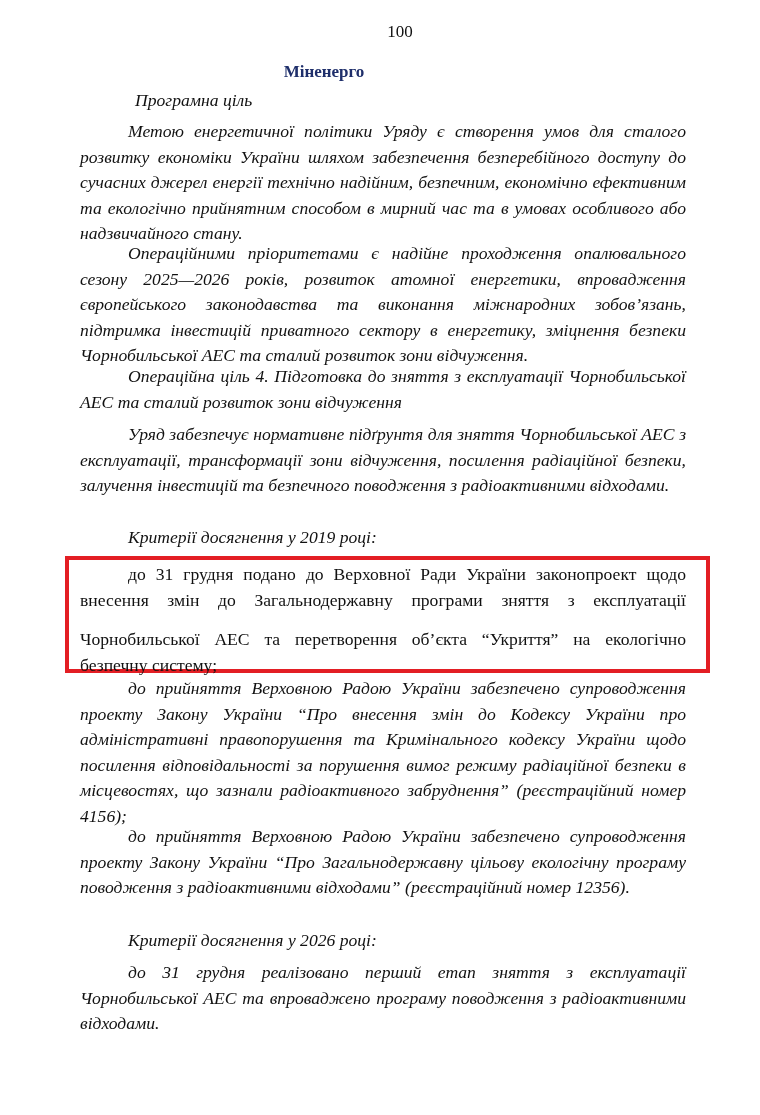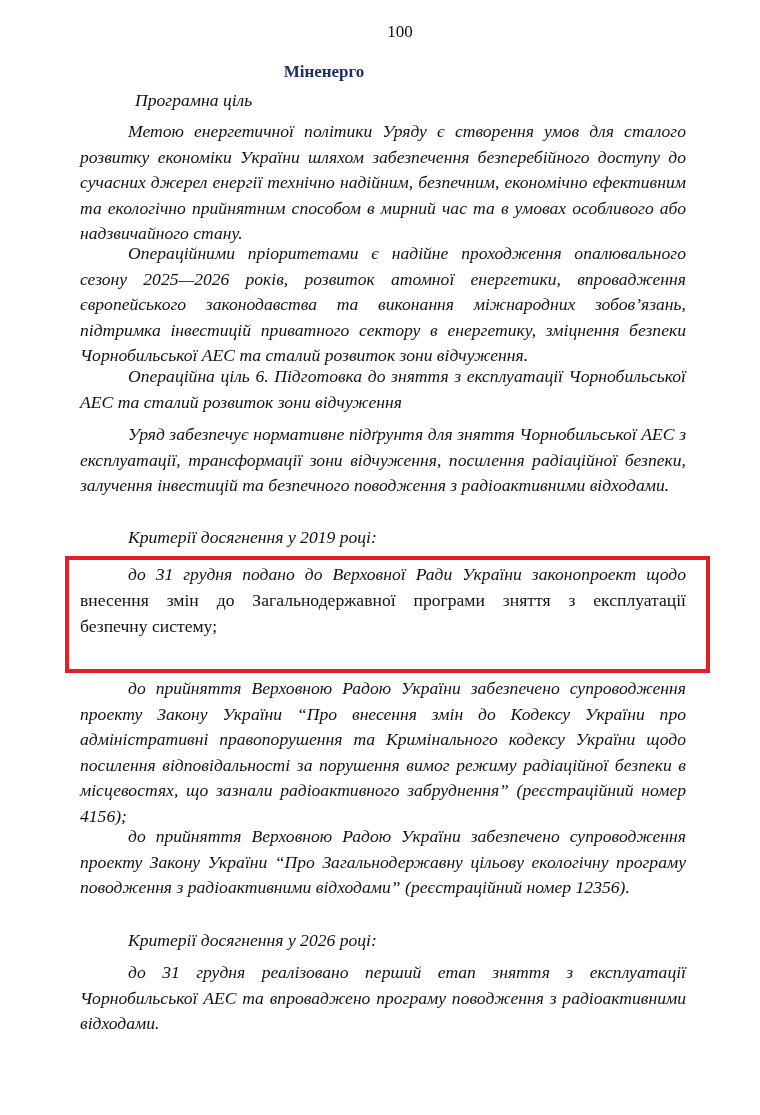--- a/index.html
+++ b/index.html
@@ -82,31 +82,32 @@
 
 <div class="page-number">100</div>
 <div class="ministry">Міненерго</div>
 
 <p class="p prog" style="top:88px;">Програмна ціль</p>
 
 <p class="p" style="top:119px;">Метою енергетичної політики Уряду є створення умов для сталого розвитку економіки України шляхом забезпечення безперебійного доступу до сучасних джерел енергії технічно надійним, безпечним, економічно ефективним та екологічно прийнятним способом в мирний час та в умовах особливого або надзвичайного стану.</p>
 
 <p class="p" style="top:241px;">Операційними пріоритетами є надійне проходження опалювального сезону 2025—2026 років, розвиток атомної енергетики, впровадження європейського законодавства та виконання міжнародних зобов’язань, підтримка інвестицій приватного сектору в енергетику, зміцнення безпеки Чорнобильської АЕС та сталий розвиток зони відчуження.</p>
 
-<p class="p italic" style="top:364px;">Операційна ціль 6. Підготовка до зняття з експлуатації Чорнобильської АЕС та сталий розвиток зони відчуження</p>
+<p class="p italic" style="top:364px;">Операційна ціль 4. Підготовка до зняття з експлуатації Чорнобильської АЕС та сталий розвиток зони відчуження</p>
 
 <p class="p" style="top:422px;">Уряд забезпечує нормативне підґрунтя для зняття Чорнобильської АЕС з експлуатації, трансформації зони відчуження, посилення радіаційної безпеки, залучення інвестицій та безпечного поводження з радіоактивними відходами.</p>
 
 <p class="p italic" style="top:525px;">Критерії досягнення у 2019 році:</p>
 
 <div class="highlight-box"></div>
 
 <div class="hl-text" style="top:561px;">
-  <span class="hl-line" style="line-height:26px;font-style:italic;">до 31 грудня подано до Верховної Ради України законопроект щодо</span>
-  <span class="hl-line" style="line-height:26px; text-indent:0;">внесення змін до Загальнодержавної програми зняття з експлуатації</span>
+  <span class="hl-line" style="line-height:26px;">до 31 грудня подано до Верховної Ради України законопроект щодо</span>
+  <span class="hl-line" style="line-height:26px; text-indent:0;">внесення змін до Загальнодержавну програми зняття з експлуатації</span>
+  <span class="hl-line" style="line-height:26px; margin-top:13px; text-indent:0;">Чорнобильської АЕС та перетворення об’єкта “Укриття” на екологічно</span>
   <span class="hl-line last" style="line-height:26px; text-indent:0;">безпечну систему;</span>
 </div>
 
 <p class="p" style="top:676px;">до прийняття Верховною Радою України забезпечено супроводження проекту Закону України “Про внесення змін до Кодексу України про адміністративні правопорушення та Кримінального кодексу України щодо посилення відповідальності за порушення вимог режиму радіаційної безпеки в місцевостях, що зазнали радіоактивного забруднення” (реєстраційний номер 4156);</p>
 
 <p class="p" style="top:824px;">до прийняття Верховною Радою України забезпечено супроводження проекту Закону України “Про Загальнодержавну цільову екологічну програму поводження з радіоактивними відходами” (реєстраційний номер 12356).</p>
 
 <p class="p italic" style="top:928px;">Критерії досягнення у 2026 році:</p>
 
 <p class="p" style="top:960px;">до 31 грудня реалізовано перший етап зняття з експлуатації Чорнобильської АЕС та впроваджено програму поводження з радіоактивними відходами.</p>

